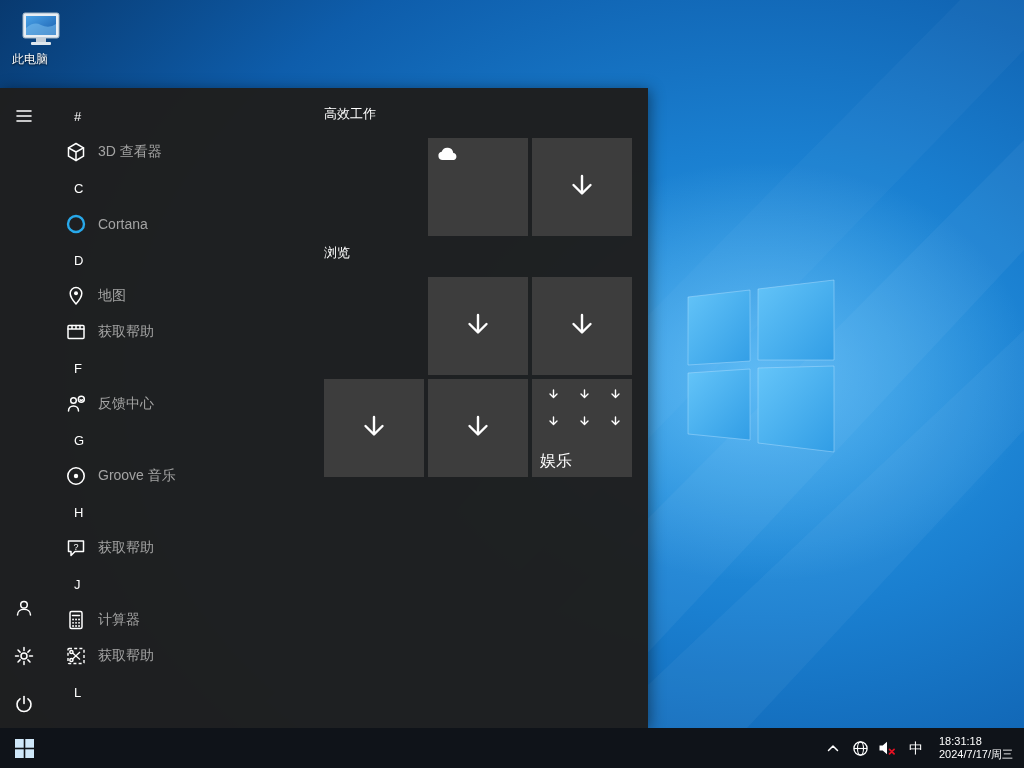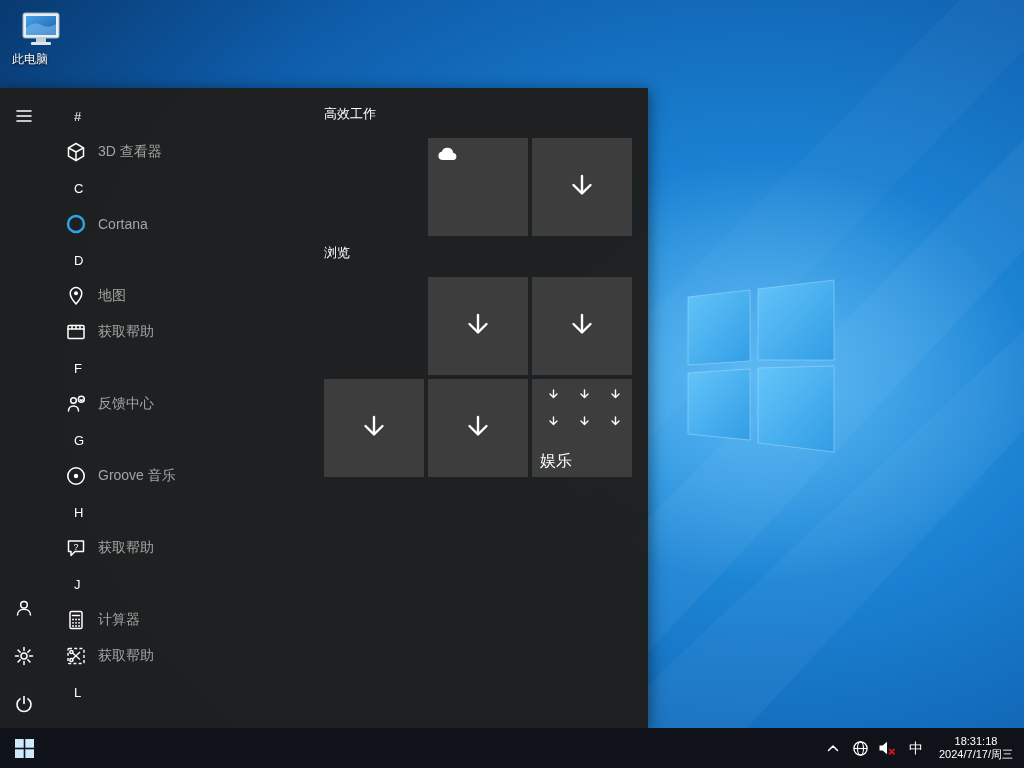--- a/index.html
+++ b/index.html
@@ -38,21 +38,21 @@
     grid-template-columns:repeat(3,26px);column-gap:5px;row-gap:14px;justify-items:center}
   .mini-arrow{line-height:0}
   .tile-label{position:absolute;left:8px;bottom:5px;font-size:16px;color:#fff}
 
   
   .taskbar{position:absolute;left:0;bottom:0;width:1024px;height:40px;background:#0f1319;display:flex;align-items:center}
   .start-btn{width:48px;height:40px;display:flex;align-items:center;justify-content:center;cursor:pointer}
   .tray{position:absolute;right:0;top:0;height:40px;display:flex;align-items:center;padding-right:6px;gap:5px}
   .tray-ic{width:22px;height:40px;display:flex;align-items:center;justify-content:center;cursor:pointer;line-height:0}
   .ime{font-size:14px;color:#fff;width:26px;height:40px;line-height:40px;text-align:center;cursor:pointer}
-  .clock{color:#fff;font-size:11px;line-height:13px;text-align:center;cursor:pointer;padding:0 5px;white-space:nowrap}
+  .clock{color:#fff;font-size:11px;line-height:13px;text-align:left;cursor:pointer;padding:0 5px;white-space:nowrap}
 </style>
 </head>
 <body>
 
 <div class="desktop">
 
   <svg class="wallpaper" width="1024" height="768" viewBox="0 0 1024 768" preserveAspectRatio="none">
     <defs>
       <radialGradient id="wbg" cx="0.74" cy="0.5" r="0.95">
         <stop offset="0" stop-color="#2da0ea"></stop>

